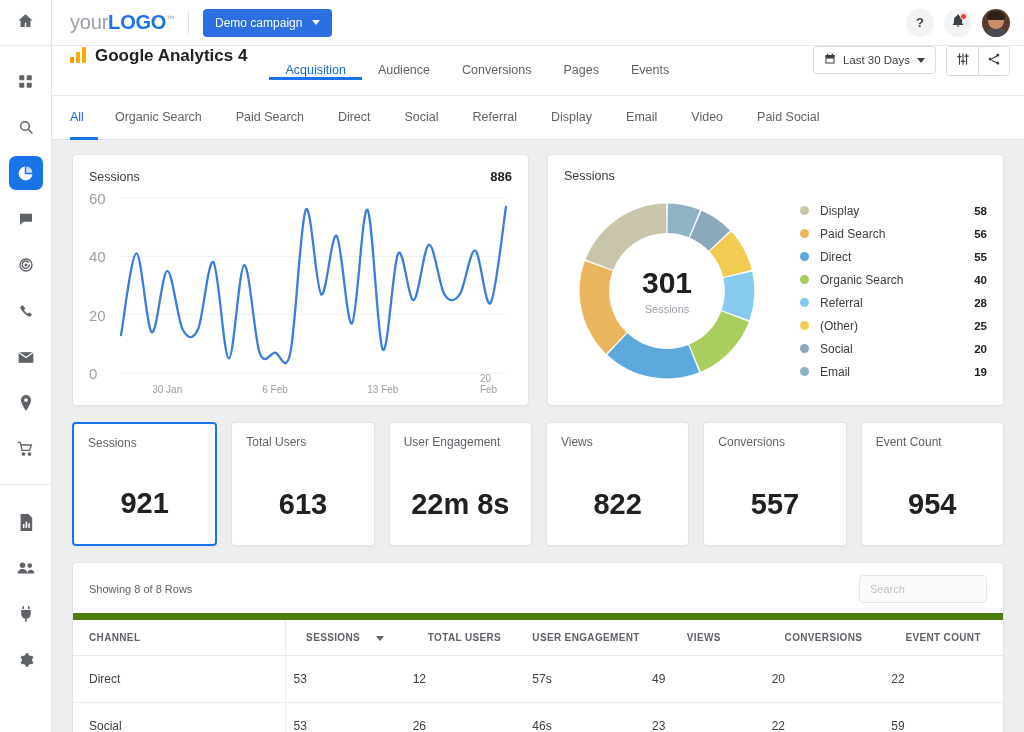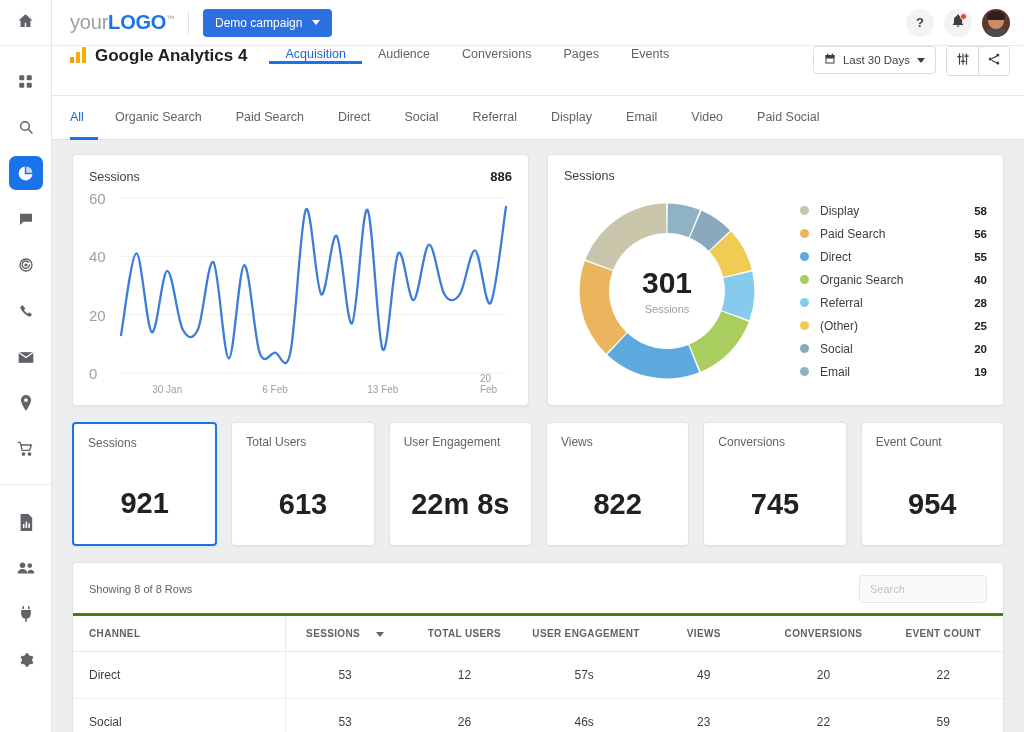--- a/index.html
+++ b/index.html
@@ -72,21 +72,21 @@
   .productbar {
     height: 50px; flex: 0 0 50px; background: #fff; display: flex; align-items: stretch;
     padding: 0 14px 0 18px; border-bottom: 1px solid #e8eaed;
   }
   .product-title { display: flex; gap: 9px; font-size: 17px; font-weight: 700; color: #202124; margin-right: 22px; }
   .ga-icon { display: flex; align-items: flex-end; gap: 2px; height: 17px; }
   .ga-icon i { display: block; width: 4px; border-radius: 1px; background: #f9ab00; }
   .ga-icon i.b1 { height: 6px; background: #f29900; }
   .ga-icon i.b2 { height: 11px; }
   .ga-icon i.b3 { height: 16px; }
-  .tabs { display: flex; align-items: flex-start; gap: 0; }
+  .tabs { display: flex; align-items: center; gap: 0; }
   .tab {
     display: flex; align-items: center; padding: 0 16px; font-size: 12.5px; color: #5f6368;
     cursor: pointer; border-bottom: 3px solid transparent; position: relative; top: 1px;
   }
   .tab.active { color: #1967d2; border-bottom-color: #1a73e8; }
   .productbar-right { margin-left: auto; display: flex; align-items: flex-start; gap: 10px; }
   .date-btn {
     display: flex; align-items: center; gap: 7px; background: #fff; border: 1px solid #dadce0;
     border-radius: 4px; padding: 6px 10px; font-size: 11.5px; color: #3c4043; cursor: pointer; font-family: inherit;
   }
@@ -149,26 +149,26 @@
   .table-top { display: flex; align-items: center; padding: 12px 16px 10px 16px; }
   .rows-info { font-size: 11px; color: #5f6368; }
   .search-input {
     margin-left: auto; width: 128px; height: 28px; border: 1px solid #e4e6e9; border-radius: 4px;
     background: #fafafa; font-family: inherit; font-size: 11px; color: #3c4043; padding: 0 10px;
   }
   .search-input::placeholder { color: #bdc1c6; }
   table { width: 100%; border-collapse: collapse; table-layout: fixed; }
   thead th {
     font-size: 10px; font-weight: 700; letter-spacing: 0.35px; color: #5f6368; text-transform: uppercase;
-    padding: 12px 8px; border-top: 3px solid #4d7c0f; border-bottom: 1px solid #e8eaed; text-align: center; white-space: nowrap;
+    padding: 12px 8px; border-top: 7px solid #4d7c0f; border-bottom: 1px solid #e8eaed; text-align: center; white-space: nowrap;
   }
   thead th.ch { text-align: left; padding-left: 16px; border-right: 1px solid #e8eaed; width: 212px; }
   .sort-ind { display: inline-block; margin-left: 16px; width: 0; height: 0; vertical-align: middle;
     border-left: 4px solid transparent; border-right: 4px solid transparent; border-top: 5px solid #5f6368; }
-  tbody td { font-size: 12px; color: #3c4043; padding: 16px 8px; text-align: center; border-bottom: 1px solid #eceef0; }
+  tbody td { font-size: 12px; color: #3c4043; padding: 16px 8px; border-bottom: 1px solid #eceef0; }
   tbody td.ch { text-align: left; padding-left: 16px; border-right: 1px solid #eceef0; }
 </style>
 </head>
 <body>
 
 <div class="app">
 
   <nav class="sidebar">
     <div class="side-home">
       <span>
@@ -562,21 +562,21 @@
           <div class="kpi">
             <div class="kpi-label">User Engagement</div>
        <div class="kpi-value">22m 8s</div>
           </div>
           <div class="kpi">
             <div class="kpi-label">Views</div>
        <div class="kpi-value">822</div>
           </div>
           <div class="kpi">
             <div class="kpi-label">Conversions</div>
-       <div class="kpi-value">745</div>
+       <div class="kpi-value">557</div>
           </div>
           <div class="kpi">
             <div class="kpi-label">Event Count</div>
        <div class="kpi-value">954</div>
           </div>
         </div>
 
       <section class="card table-card">
         <div class="table-top">
           <span class="rows-info">Showing 8 of 8 Rows</span>

